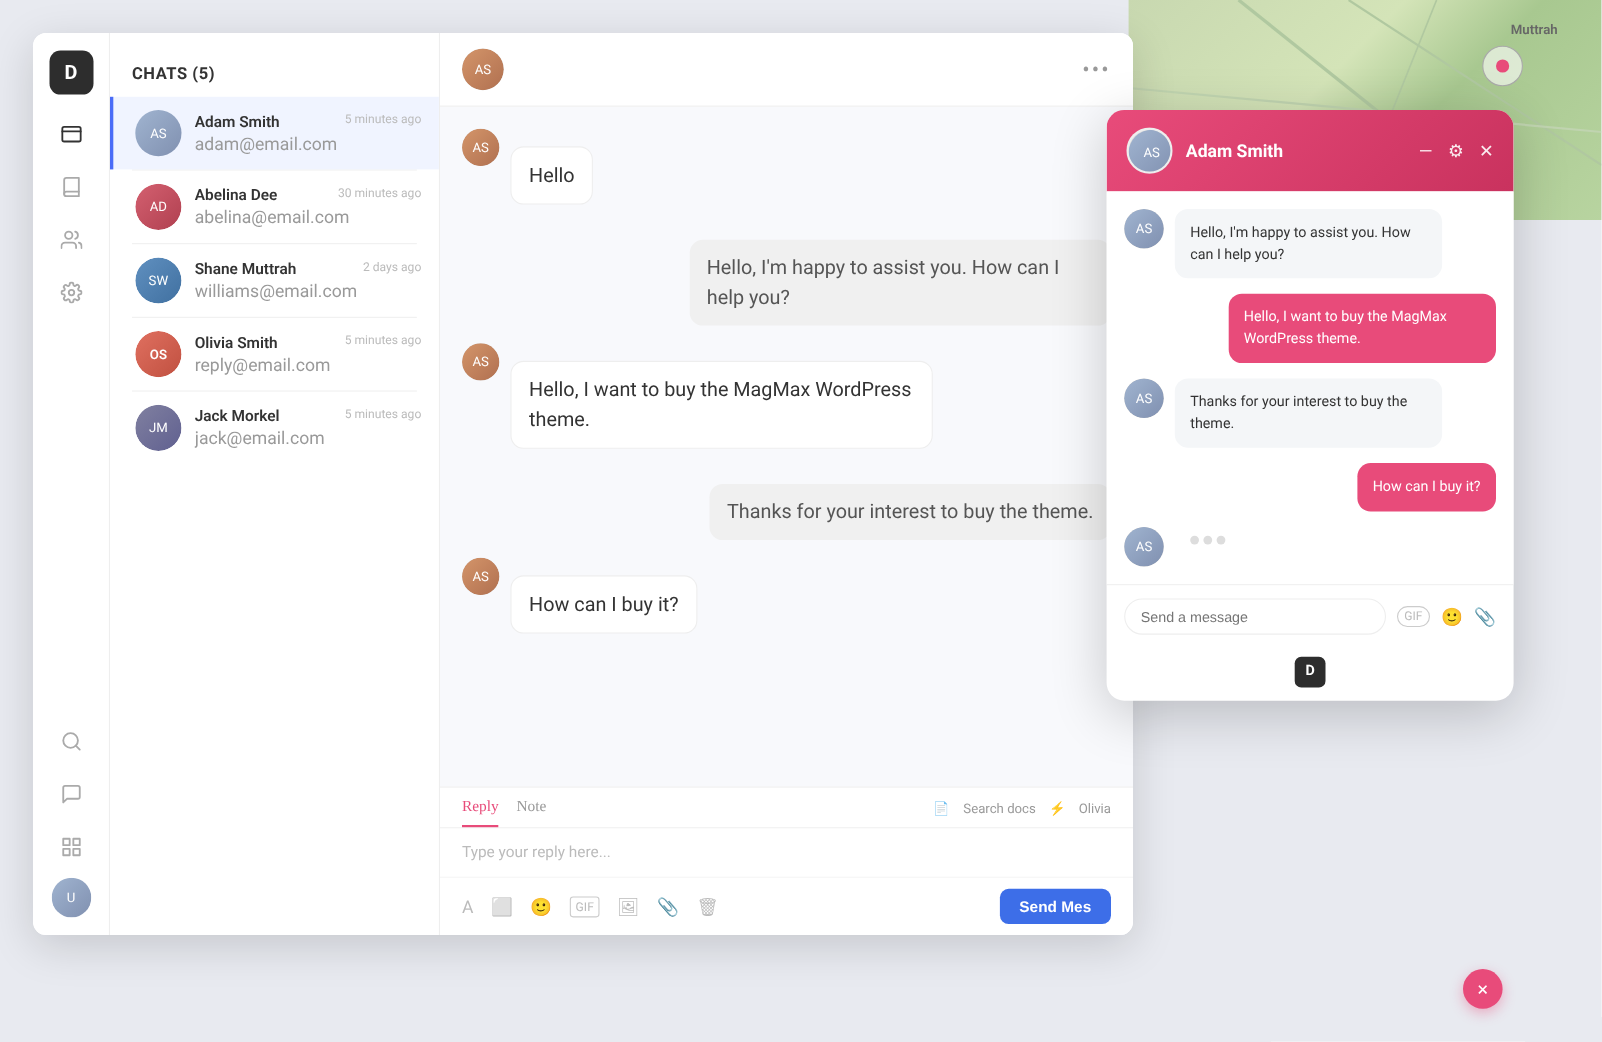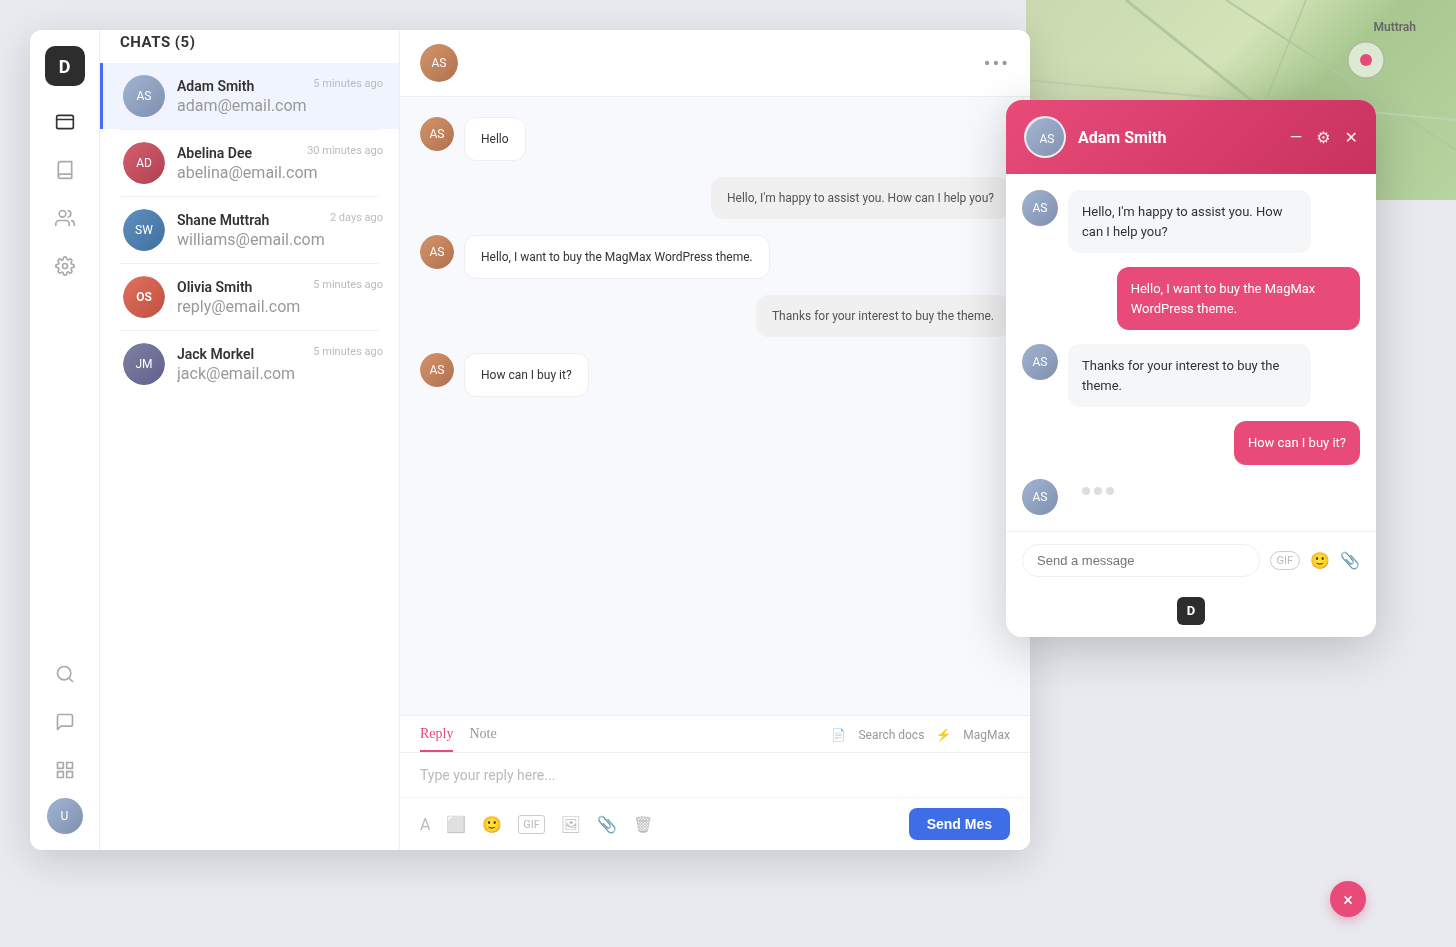--- a/index.html
+++ b/index.html
@@ -78,21 +78,21 @@
     
     .chat-list {
       width: 300px;
       background: #fff;
       border-right: 1px solid #eee;
       display: flex;
       flex-direction: column;
     }
 
     .chat-list-header {
-      padding: 3px 20px 12px;
+      padding: 28px 20px 12px;
       font-size: 15px;
       font-weight: 700;
       color: #333;
       letter-spacing: 0.5px;
     }
 
     .chat-item {
       display: flex;
       align-items: center;
       padding: 12px 20px;
@@ -180,22 +180,23 @@
       border-radius: 50%;
       background: #ddd;
       flex-shrink: 0;
       overflow: hidden;
     }
 
     .msg-bubble {
       max-width: 65%;
       padding: 12px 16px;
       border-radius: 12px;
-      font-size: 12px;
+      font-size: 18px;
       line-height: 1.5;
+      margin-top: 16px;
     }
 
     .msg-bubble.received {
       background: #fff;
       color: #333;
       border: 1px solid #eee;
     }
 
     .msg-bubble.sent {
       background: #f0f0f0;
@@ -654,21 +655,21 @@
     <div class="reply-area">
       <div class="reply-tabs">
         <div class="reply-tab-left">
           <div class="reply-tab active">Reply</div>
           <div class="reply-tab">Note</div>
         </div>
         <div class="reply-tools">
           <span>📄</span>
           <span>Search docs</span>
           <span>⚡</span>
-          <span>MagMax</span>
+          <span>Olivia</span>
         </div>
       </div>
       <div class="reply-input">Type your reply here...</div>
       <div class="reply-toolbar">
         <span class="toolbar-icon">A</span>
         <span class="toolbar-icon">⬜</span>
         <span class="toolbar-icon">🙂</span>
         <span class="toolbar-icon" style="font-size:11px;border:1px solid #ccc;padding:2px 4px;border-radius:3px;">GIF</span>
         <span class="toolbar-icon">🖼</span>
         <span class="toolbar-icon">📎</span>

